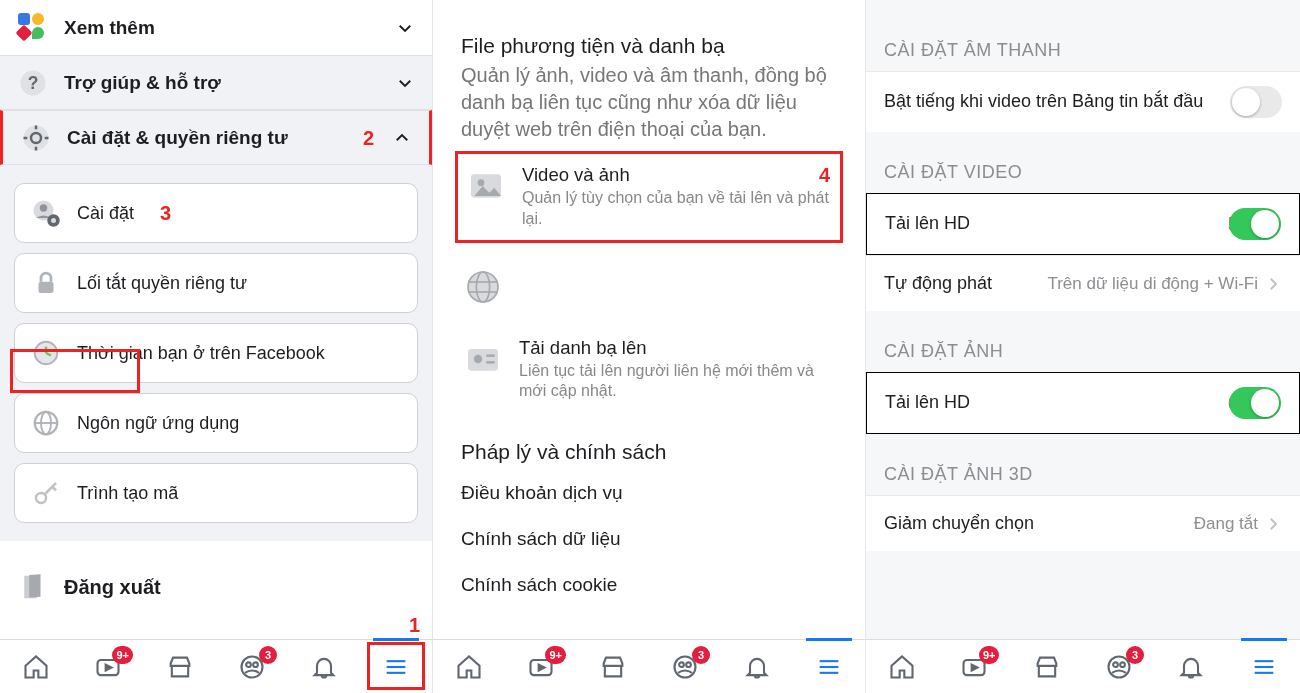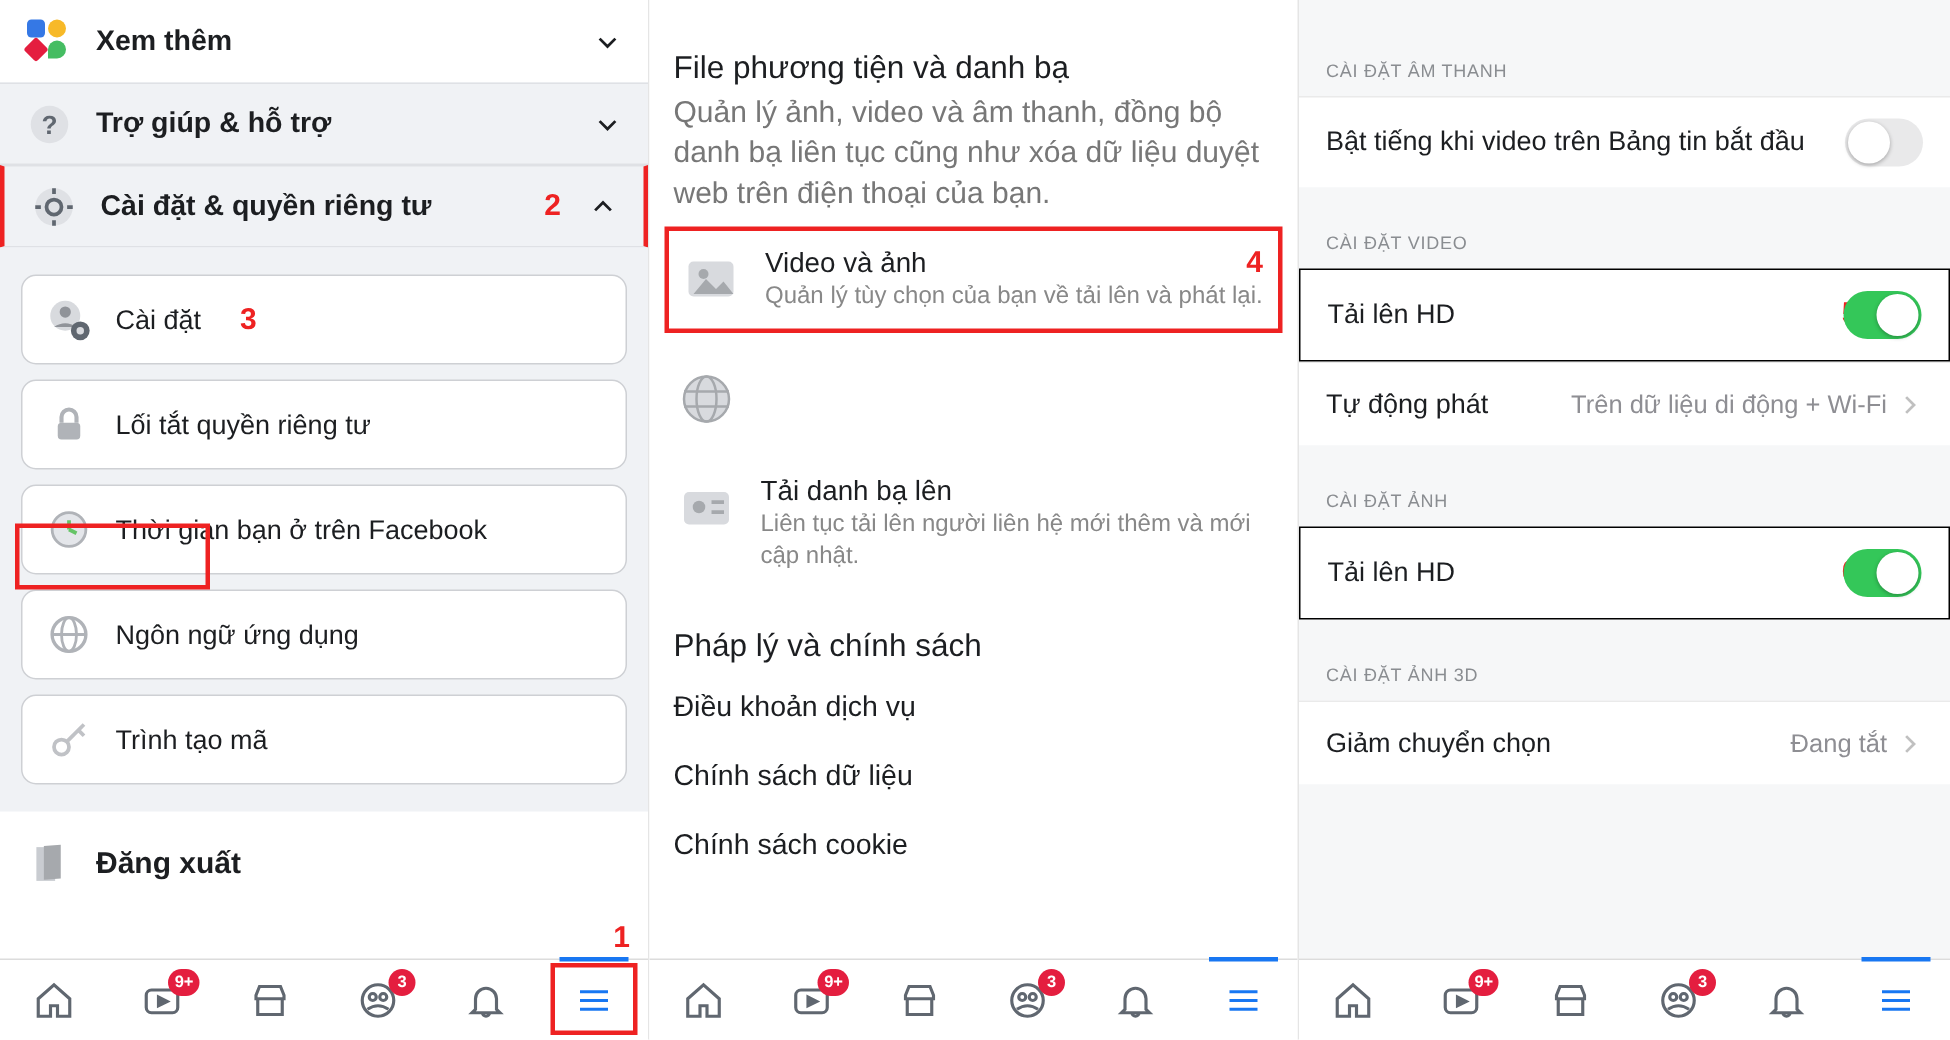--- a/index.html
+++ b/index.html
@@ -26,39 +26,39 @@
   .settings-row { border: 3px solid #e22; position: relative; }
   .settings-row .num { position: absolute; right: 55px; top: 50%; transform: translateY(-50%); color: #e22; font-weight: 700; font-size: 20px; }
 
   .cards { padding: 8px; }
   .card { background: #fff; border: 1px solid #ced0d4; border-radius: 10px; margin: 10px 6px; padding: 14px 16px; display: flex; align-items: center; font-size: 18px; color: #1c1e21; }
   .card .lbl { flex: 1; }
   .card.small-outline { position: relative; }
   .red-box-tight { position: absolute; left: 10px; top: 184px; width: 130px; height: 44px; border: 3px solid #e22; z-index: 5; pointer-events: none; }
   .card .num { color: #e22; font-weight: 700; font-size: 20px; margin-left: 10px; }
 
-  .logout-row { display: flex; align-items: center; padding: 20px 18px; font-size: 20px; font-weight: 600; color: #1c1e21; }
+  .logout-row { display: flex; align-items: center; padding: 31px 18px; font-size: 20px; font-weight: 600; color: #1c1e21; }
 
   
-  .s2-inner { padding: 14px 16px 0; }
+  .s2-inner { padding: 14px 28px 0; }
   .s2-title { font-size: 21px; font-weight: 500; color: #1c1e21; margin-top: 20px; }
   .s2-sub { font-size: 20px; color: #777; line-height: 1.35; margin-top: 4px; }
   .media-item { display: flex; padding: 14px 0; }
   .media-item .mi-ico { flex: 0 0 44px; height: 44px; margin-right: 14px; display: flex; align-items: center; justify-content: center; }
   .media-item .mi-ico svg { width: 40px; height: 40px; }
   .media-item .t1 { font-size: 18.5px; color: #1c1e21; font-weight: 500; }
   .media-item .t2 { font-size: 16px; color: #888; margin-top: 2px; line-height: 1.3; }
   .media-item.red { border: 3px solid #e22; padding: 10px 6px; margin: 8px -6px; position: relative; }
   .media-item.red .num { position: absolute; right: 10px; top: 10px; color: #e22; font-weight: 700; font-size: 20px; }
 
   .legal-title { font-size: 21px; font-weight: 500; color: #1c1e21; margin-top: 24px; margin-bottom: 6px; }
   .legal-row { font-size: 19px; color: #1c1e21; padding: 12px 0; }
 
   
-  .s3-header { font-size: 12px; letter-spacing: 0.5px; color: #8a8d91; padding: 30px 18px 10px; text-transform: uppercase; background: #f6f7f8; }
+  .s3-header { font-size: 18px; letter-spacing: 0.5px; color: #8a8d91; padding: 30px 18px 10px; text-transform: uppercase; background: #f6f7f8; }
   .s3-header.first { padding-top: 40px; }
   .s3-row { display: flex; align-items: center; padding: 14px 18px; background: #fff; border-top: 1px solid #eaeaea; font-size: 18px; color: #1c1e21; min-height: 56px; }
   .s3-row .lbl { flex: 1; line-height: 1.3; }
   .s3-row .val { color: #8e8e93; font-size: 17px; margin-right: 6px; }
   .toggle { width: 52px; height: 32px; border-radius: 16px; position: relative; flex: 0 0 52px; }
   .toggle .knob { position: absolute; width: 28px; height: 28px; border-radius: 50%; background: #fff; top: 2px; box-shadow: 0 1px 3px rgba(0,0,0,0.3); }
   .toggle.off { background: #e9e9ea; }
   .toggle.off .knob { left: 2px; }
   .toggle.on { background: #34c759; }
   .toggle.on .knob { right: 2px; }

